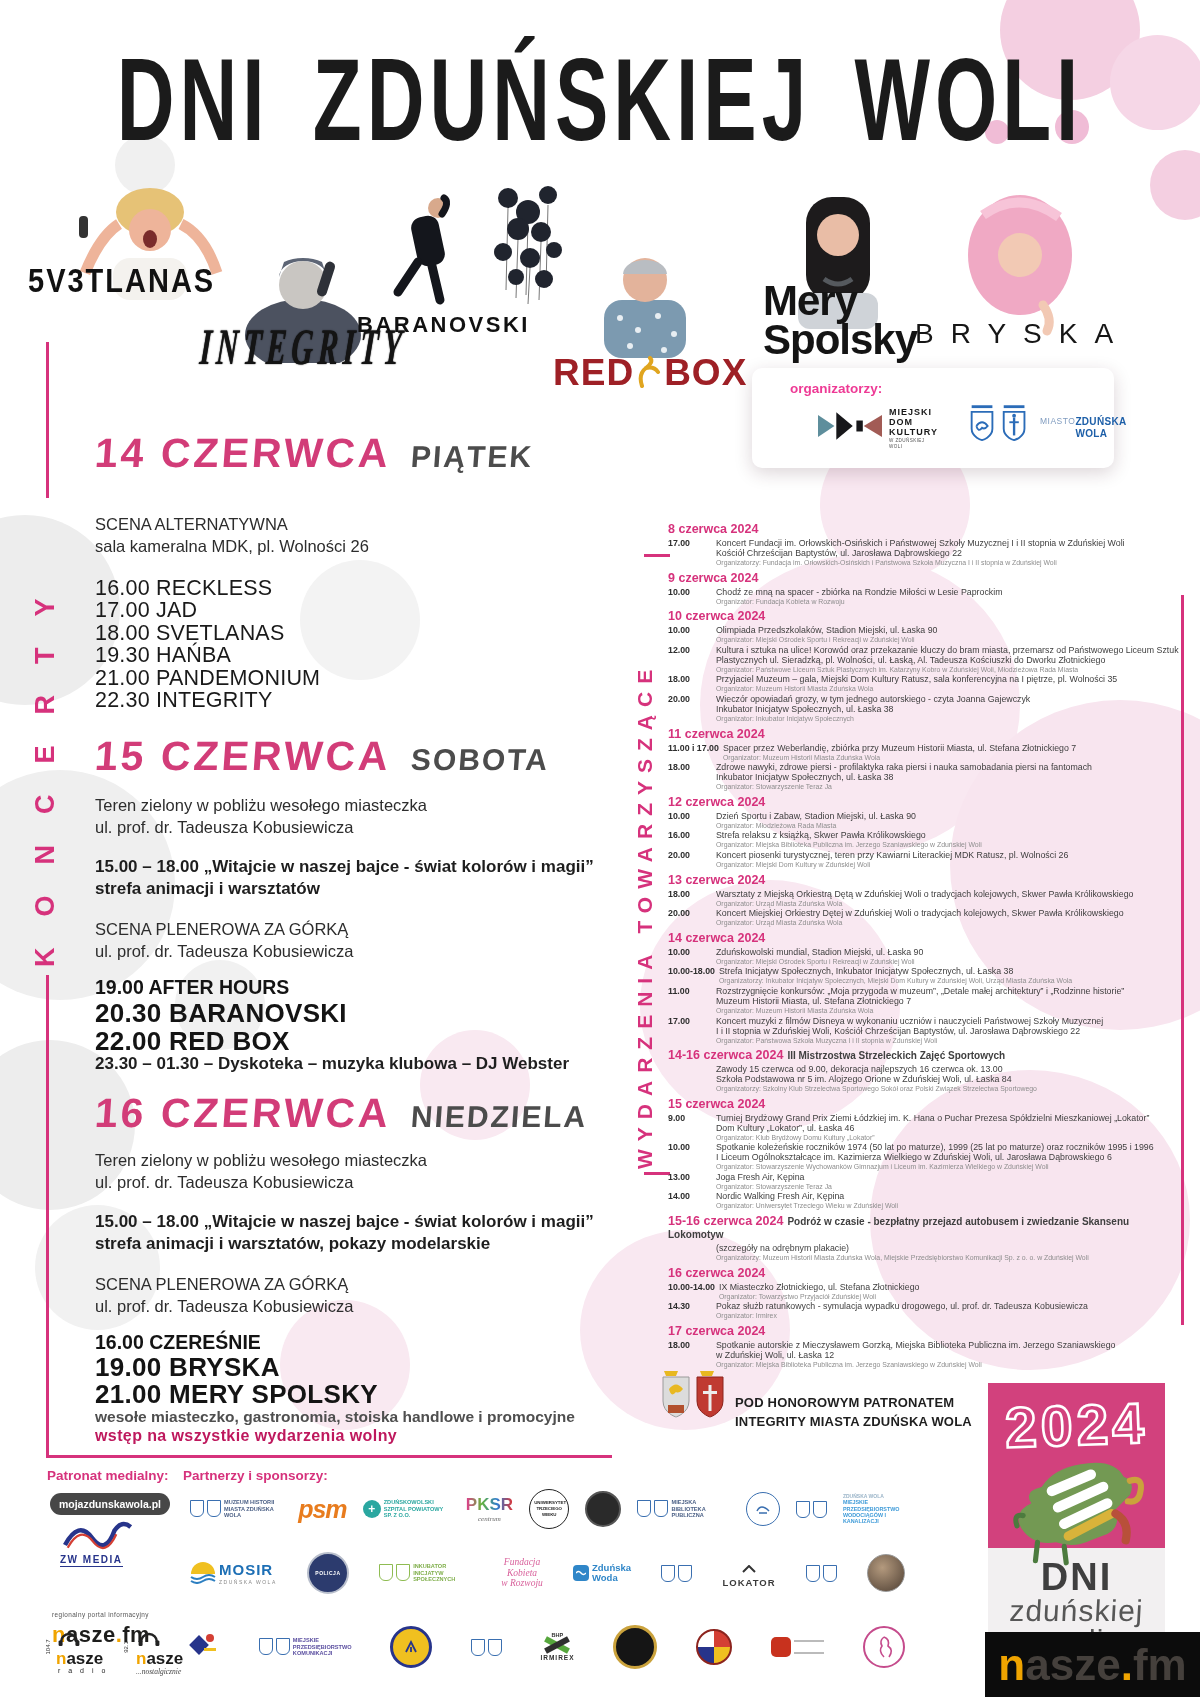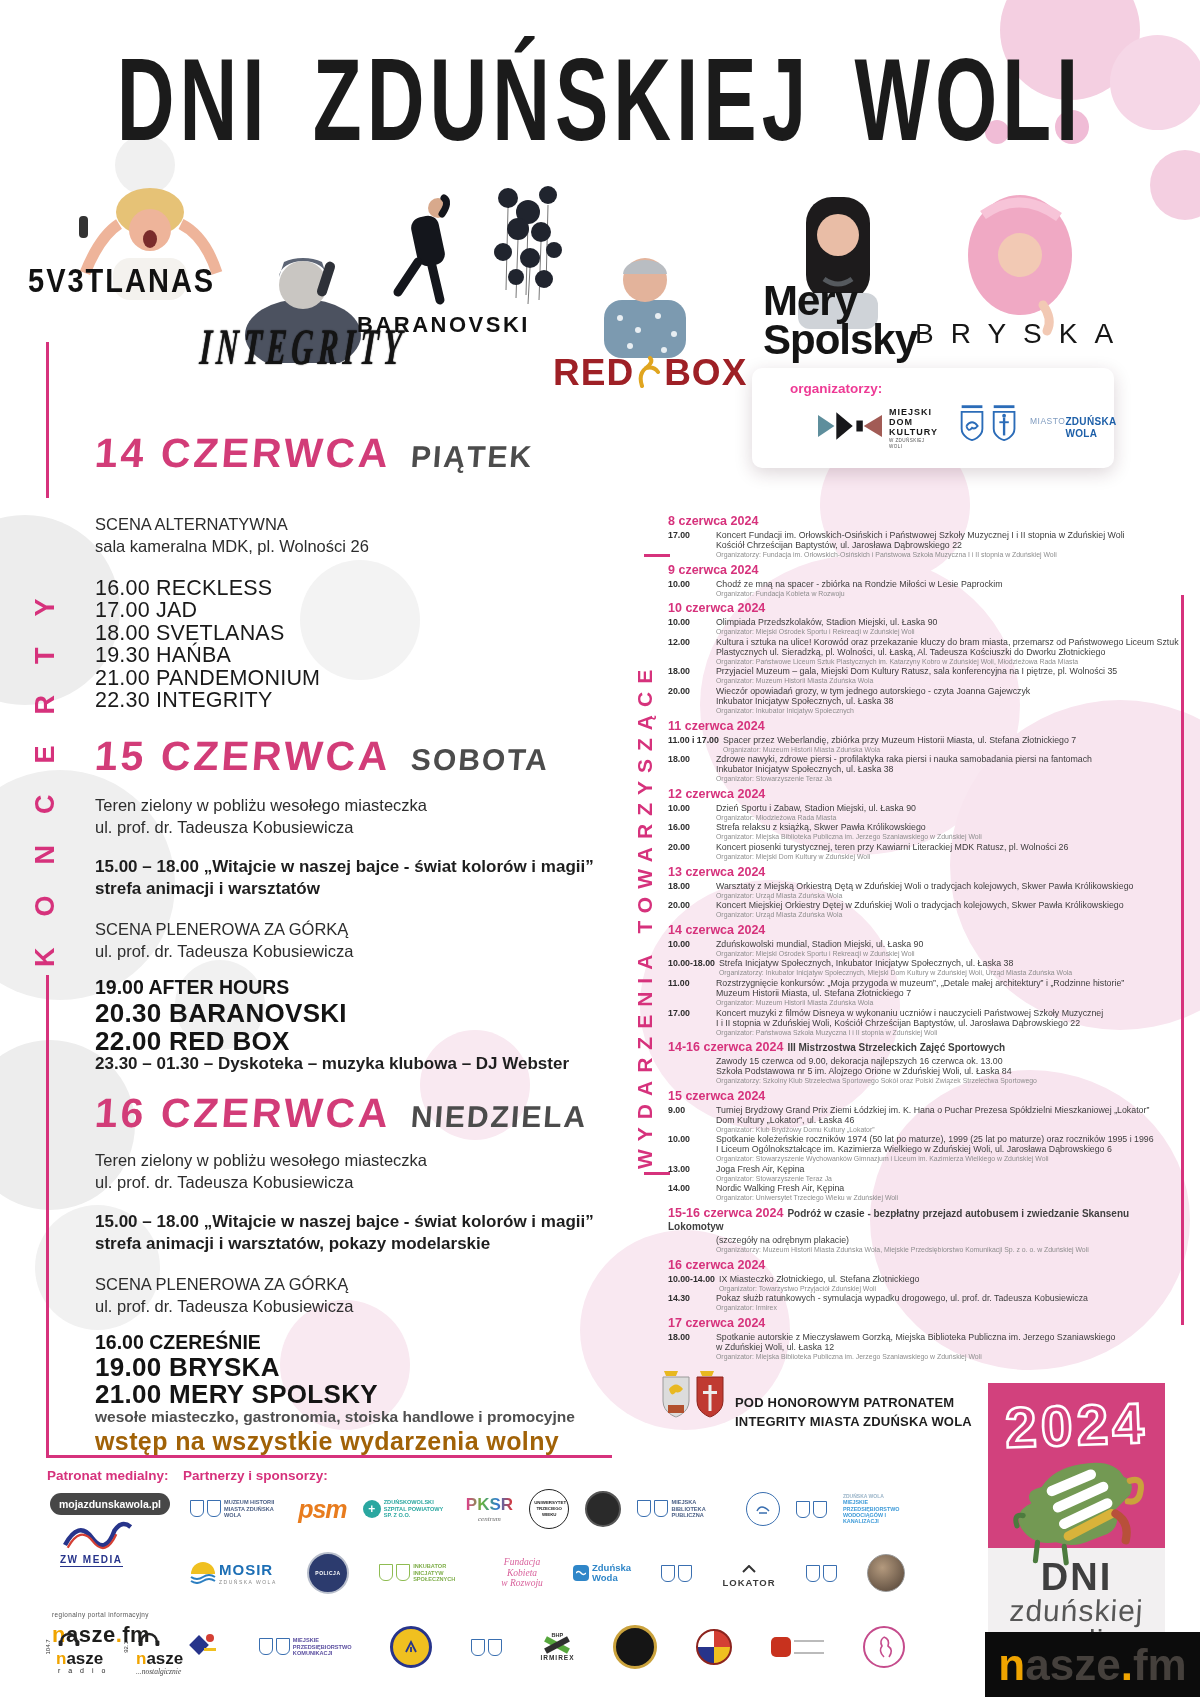--- a/index.html
+++ b/index.html
@@ -20,21 +20,21 @@
   .lg-integrity{font-family:"Liberation Serif",serif;font-size:30px;font-weight:700;font-style:italic;
                 letter-spacing:5px;transform:scaleY(1.7) skewX(-6deg);color:#141414;text-shadow:0 0 1px #000;}
   .lg-baranovski{font-size:22px;font-weight:900;letter-spacing:2.5px;}
   .lg-redbox{display:flex;align-items:center;gap:2px;font-size:37px;font-weight:700;color:#9e2026;letter-spacing:1px;}
   .lg-mery{font-size:42px;font-weight:900;line-height:.92;letter-spacing:-1px;color:#141414;}
   .lg-bryska{font-size:28px;font-weight:500;letter-spacing:17px;color:#161616;}
 
   
   .orgcard{position:absolute;background:#fff;border-radius:10px;box-shadow:0 5px 18px rgba(60,20,40,.18);}
   .orglabel{position:absolute;left:38px;top:13px;font-size:13.5px;font-weight:800;color:#ee3a95;}
-  .orgrow{position:absolute;left:38px;top:36px;display:flex;gap:18px;align-items:center;padding-left:28px;}
+  .orgrow{position:absolute;left:38px;top:36px;display:flex;gap:28px;align-items:center;padding-left:28px;}
   .mdk{display:flex;align-items:center;gap:7px;}
   .mdktext{display:flex;flex-direction:column;font-size:9px;font-weight:700;letter-spacing:1px;color:#181818;line-height:1.12;}
   .mdksub{font-size:4.6px;font-weight:400;letter-spacing:.4px;color:#555;margin-top:1px;}
   .citylogo{display:flex;align-items:center;gap:8px;}
   .citytext{display:flex;flex-direction:row;line-height:1.25;}
   .citytop{font-size:8.5px;color:#7f9bbf;letter-spacing:.5px;}
   .cityname{font-size:10px;font-weight:800;color:#1d5fa8;letter-spacing:.3px;}
 
   
   .vlabel{position:absolute;writing-mode:vertical-rl;transform:rotate(180deg);
@@ -47,26 +47,26 @@
   .cday{position:absolute;display:flex;align-items:baseline;gap:20px;}
   .cdate{font-size:41px;font-weight:900;color:#d23c78;letter-spacing:3px;transform:skewX(-4deg);}
   .cweek{font-size:30px;font-weight:800;color:#4c4c4c;letter-spacing:2px;transform:skewX(-4deg);}
   .venue{position:absolute;font-size:16.5px;color:#2d2d2d;line-height:1.33;}
   .sched{position:absolute;font-size:21.5px;font-weight:400;color:#1a1a1a;line-height:22.4px;letter-spacing:.2px;}
   .workshop{position:absolute;font-size:17px;font-weight:700;color:#1e1e1e;line-height:1.32;}
   .slot-s{position:absolute;font-size:19.5px;font-weight:800;color:#141414;}
   .slot-b{position:absolute;font-size:26px;font-weight:800;color:#141414;letter-spacing:.3px;}
   .extra{position:absolute;font-size:17px;font-weight:700;color:#1f1f1f;}
   .note{position:absolute;font-size:15.5px;font-weight:700;color:#4f4f4f;}
-  .free{position:absolute;font-size:25px;font-weight:800;color:#a16207;letter-spacing:.4px;}
+  .free{position:absolute;font-size:16px;font-weight:800;color:#be185d;letter-spacing:.4px;}
 
   
   .sevents{position:absolute;left:668px;top:507px;width:514px;}
   .sday-head{font-size:12.5px;line-height:13px;font-weight:800;color:#d6327c;margin:5px 0 2px 0;}
-  .sday:first-child .sday-head{margin-top:8px;}
+  .sday:first-child .sday-head{margin-top:16px;}
   .ssuffix{color:#3f3f3f;font-weight:700;font-size:10px;margin-left:4px;}
   .ssuffix:empty{display:none;}
   .sev{display:flex;margin-bottom:1px;}
   .stime{flex:none;min-width:44px;padding-right:4px;font-size:8.8px;line-height:10px;font-weight:800;color:#2e2e2e;white-space:nowrap;}
   .stext{font-size:8.8px;line-height:10px;color:#3e3e3e;}
   .sorg{font-size:6.9px;line-height:7.6px;color:#8d8d8d;margin-top:1px;}
 
   
   .patron-text{position:absolute;font-size:13px;font-weight:600;color:#1f1f1f;line-height:1.45;letter-spacing:.2px;}
 

